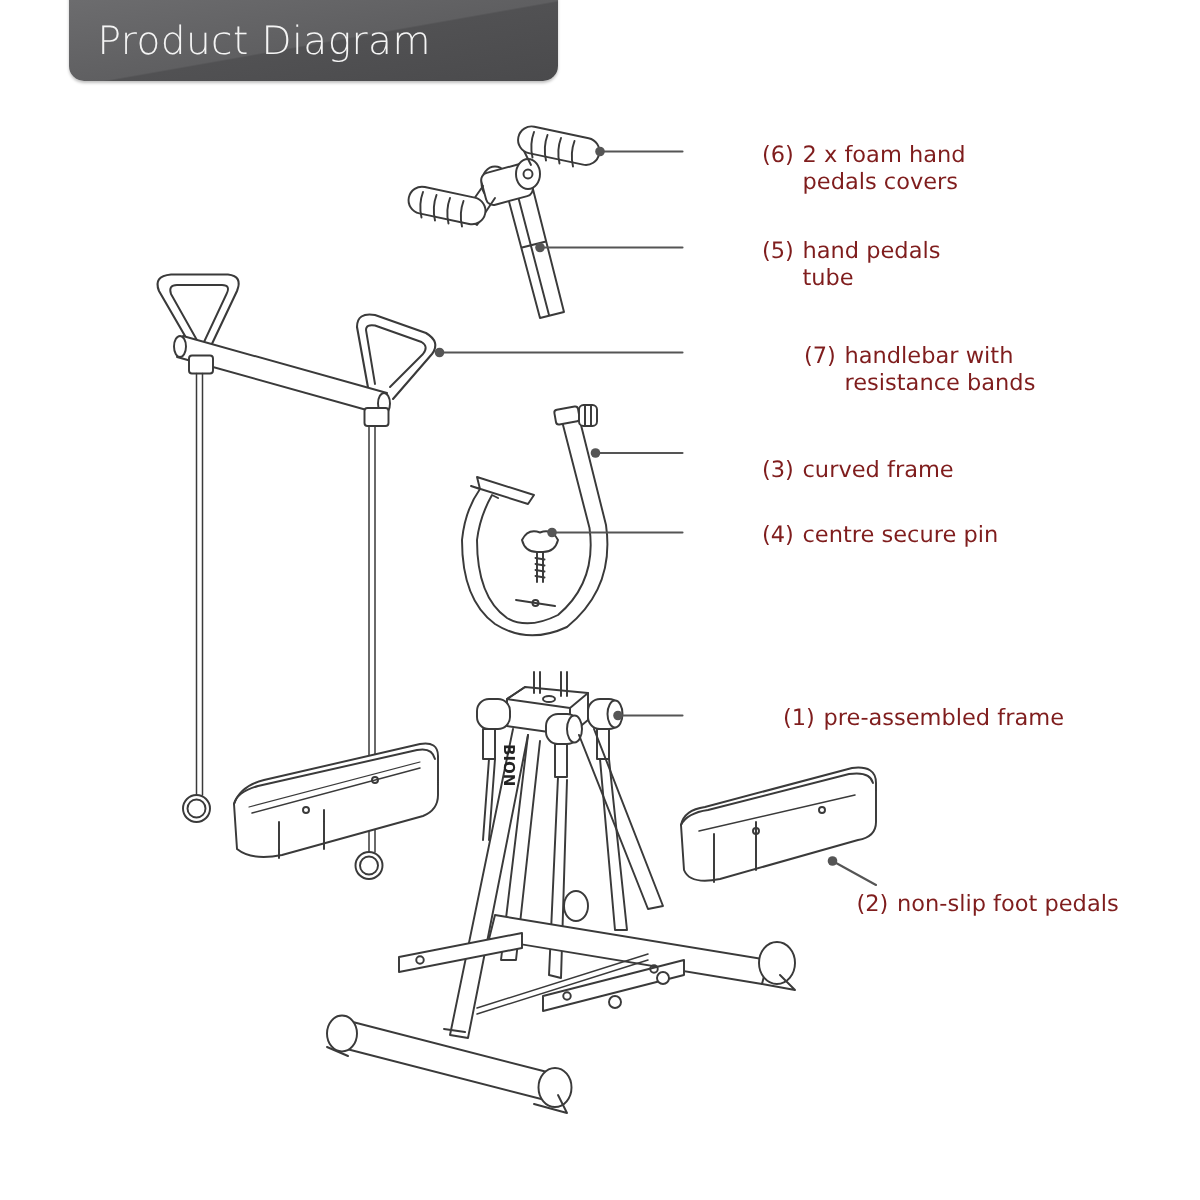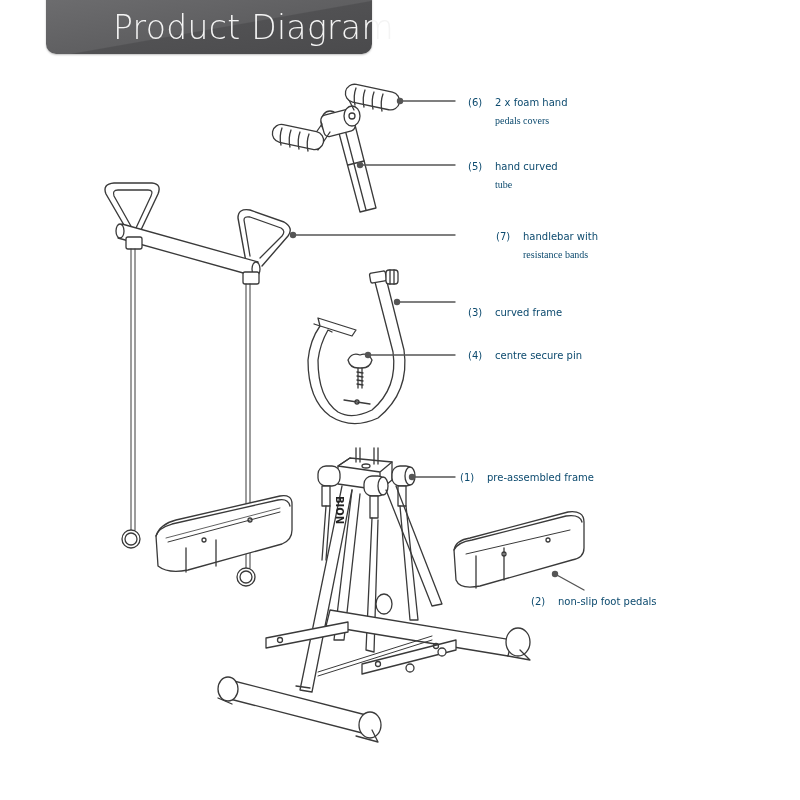--- a/index.html
+++ b/index.html
@@ -6,31 +6,31 @@
   body { width: 800px; height: 800px; position: relative; overflow: hidden;
          font-family: "DejaVu Sans", "Liberation Sans", sans-serif; }
   .title-banner {
     position: absolute; left: 46px; top: -8px; width: 326px; height: 62px;
     border-radius: 0 0 10px 10px;
     background: linear-gradient(170deg, #6e6e70 0%, #5f5f61 55%, #515153 56%, #4a4a4c 100%);
     box-shadow: 0 1px 2px rgba(0,0,0,0.25);
   }
   .title-text {
     position: absolute; left: 65px; top: 8px; color: #f4f4f4;
-    font-size: 33px; font-weight: 300; letter-spacing: 0.3px; line-height: 40px;
+    font-size: 26px; font-weight: 300; letter-spacing: 0.3px; line-height: 40px;
     white-space: nowrap;
-    margin-left: 48px;
   }
   svg.art { position: absolute; left: 0; top: 0; }
   .label {
-    position: absolute; color: #0c4a6e; font-size: 10px; line-height: 18px;
+    position: absolute; color: #7f1d1d; font-size: 15px; line-height: 18px;
     white-space: nowrap;
+    margin-left: 40px;
   }
   .label .num { display: inline-block; width: 27px; }
-  .label .line2 { padding-left: 27px; display: block; font-family: Liberation Serif, serif; }
+  .label .line2 { padding-left: 27px; display: block; }
 </style>
 </head>
 <body>
 
 <div class="title-banner"></div>
 <div class="title-text">Product Diagram</div>
 
 <svg class="art" width="800" height="800" viewBox="0 0 800 800" fill="none" stroke="#3a3a3a" stroke-width="1.3" stroke-linejoin="round" stroke-linecap="round">
 
   <g>
@@ -183,36 +183,36 @@
     <circle cx="555" cy="574" r="3.2"></circle>
   </g>
 </svg>
 
 <div class="label" style="left:468px; top:94px;">
   <span class="num">(6)</span><span>2 x foam hand</span>
   <span class="line2">pedals covers</span>
 </div>
 
 <div class="label" style="left:468px; top:158px;">
-  <span class="num">(5)</span><span>hand curved</span>
+  <span class="num">(5)</span><span>hand pedals</span>
   <span class="line2">tube</span>
 </div>
 
 <div class="label" style="left:496px; top:228px;">
   <span class="num">(7)</span><span>handlebar with</span>
   <span class="line2">resistance bands</span>
 </div>
 
 <div class="label" style="left:468px; top:304px;">
   <span class="num">(3)</span><span>curved frame</span>
 </div>
 
 <div class="label" style="left:468px; top:347px;">
   <span class="num">(4)</span><span>centre secure pin</span>
 </div>
 
-<div class="label" style="left:460px; top:469px;">
+<div class="label" style="left:482px; top:469px;">
   <span class="num">(1)</span><span>pre-assembled frame</span>
 </div>
 
 <div class="label" style="left:531px; top:593px;">
   <span class="num">(2)</span><span>non-slip foot pedals</span>
 </div>
 
 </body></html>

